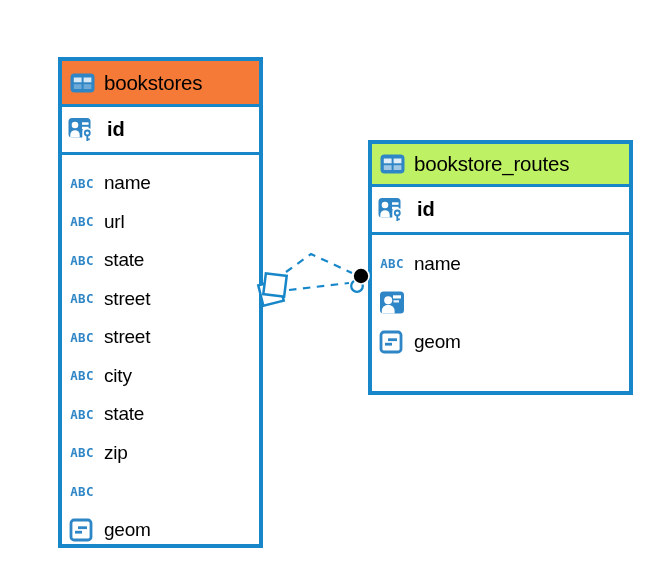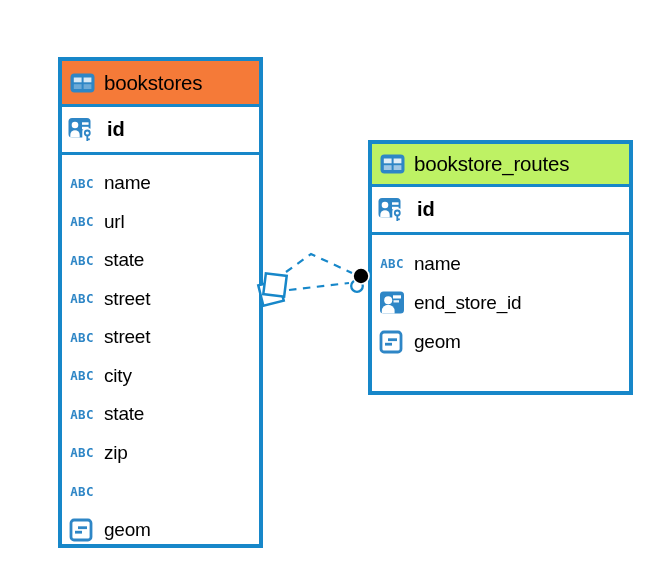--- a/index.html
+++ b/index.html
@@ -154,21 +154,20 @@
         <span class="cname">name</span>
       </div>
       <div class="trow">
         <svg class="icon" width="26" height="25" viewBox="0 0 26 25">
           <rect x="1" y="1.5" width="24" height="22" rx="3.5" fill="#2e86c6"></rect>
           <rect x="14" y="5.3" width="8" height="3.2" fill="#fff"></rect>
           <rect x="14.5" y="10.2" width="5.5" height="2.3" fill="#fff" opacity="0.9"></rect>
           <circle cx="9.2" cy="10.3" r="4" fill="#fff"></circle>
           <path d="M2.8 23.5 v-2.4 a6.4 6.4 0 0 1 12.8 0 v2.4 z" fill="#fff"></path>
         </svg>
-        <span class="cname">end_store_id</span>
       </div>
       <div class="trow">
         <svg class="icon" width="26" height="24" viewBox="0 0 26 24">
           <rect x="2" y="2" width="20" height="20" rx="3" fill="#fff" stroke="#2e86c6" stroke-width="2.8"></rect>
           <rect x="9" y="8.3" width="9" height="2.8" fill="#2e86c6"></rect>
           <rect x="6" y="12.8" width="7" height="2.8" fill="#2e86c6"></rect>
         </svg>
         <span class="cname">geom</span>
       </div>
     </div>

